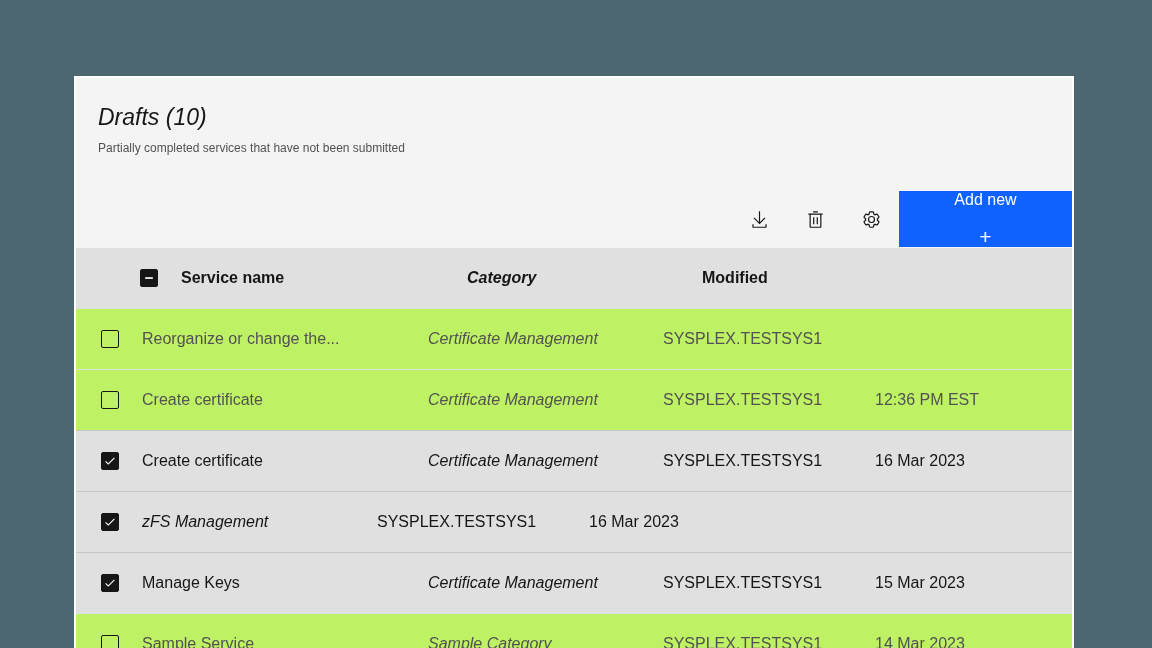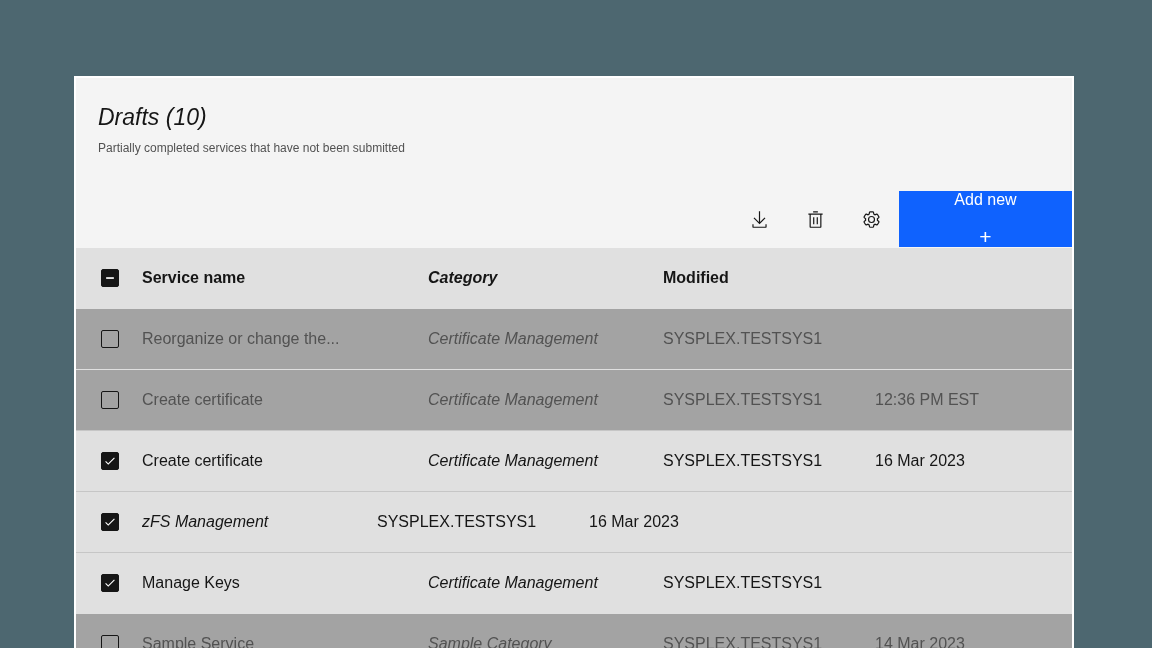--- a/index.html
+++ b/index.html
@@ -30,25 +30,25 @@
     width:173px;height:56px;border:none;cursor:pointer;
     background:#0f62fe;color:#ffffff;
     display:flex;align-items:center;justify-content:space-between;
     padding:0 21px 0 21px;font-size:16px;font-family:"Liberation Sans", sans-serif;
   }
   .add-btn .plus{font-size:21px;font-weight:400;line-height:1;}
 
   .table{position:absolute;top:170px;left:0;right:0;}
   .row{
     height:60px;display:flex;align-items:center;font-size:16px;
-    background:#a3a3a3;color:#525252;
+    background:#bef264;color:#525252;
   }
   .table-body .row{border-top:1px solid #e0e0e0;}
   .table-body .row.selected{background:#e0e0e0;color:#161616;border-top:1px solid #c6c6c6;}
-  .row.header-row{background:#e0e0e0;color:#161616;font-weight:700;}
+  .row.header-row{background:#e0e0e0;color:#161616;font-weight:700;padding-left:39px;}
 
   .cell{box-sizing:border-box;overflow:hidden;white-space:nowrap;}
   .col-check{width:66px;padding-left:25px;flex:none;display:flex;align-items:center;}
   .col-service{width:286px;flex:none;}
   .col-category{width:235px;flex:none;font-style:italic;}
   .col-sysplex{width:212px;flex:none;}
   .col-modified{flex:1;}
 
   .checkbox{
     width:18px;height:18px;border-radius:2px;box-sizing:border-box;
@@ -168,20 +168,21 @@
       <div class="checkbox checked">
         <svg class="check-glyph" viewBox="0 0 16 16">
                 <path fill="#ffffff" d="M6 10.6 3.4 8l-.9.9L6 12.4l7.5-7.5-.9-.9z"></path>
               </svg>
 
       </div>
     </div>
     <div class="cell col-service">Manage Keys</div>
     <div class="cell col-category">Certificate Management</div>
     <div class="cell col-sysplex">SYSPLEX.TESTSYS1</div>
+    <div class="cell col-modified">15 Mar 2023</div>
   </div>
 
   <div class="row">
     <div class="cell col-check">
       <div class="checkbox">
         
         
       </div>
     </div>
     <div class="cell col-service">Sample Service</div>

